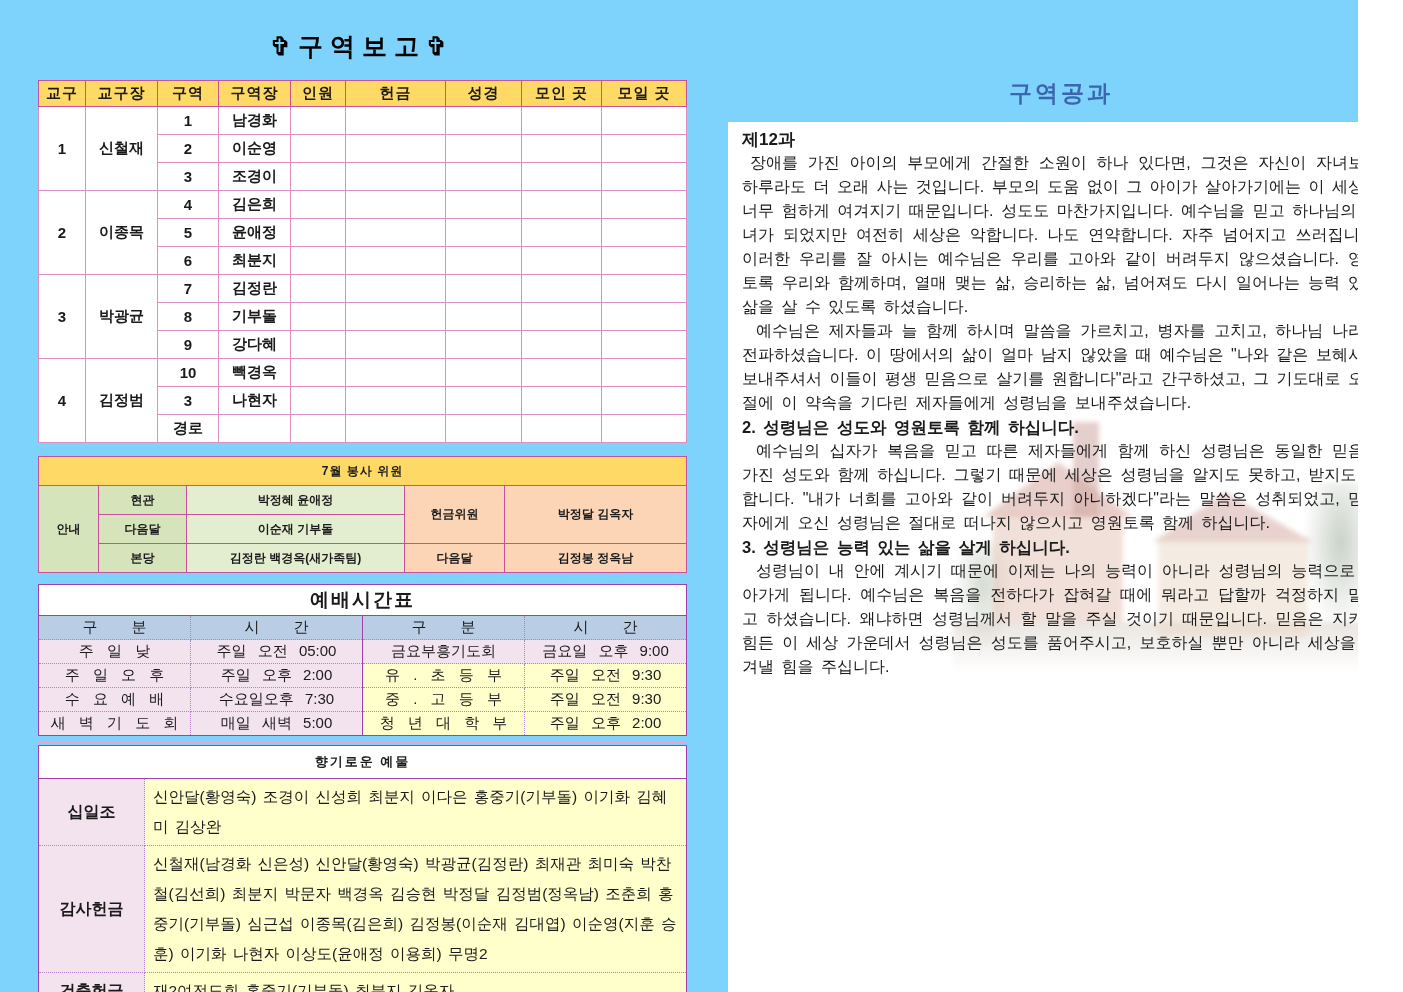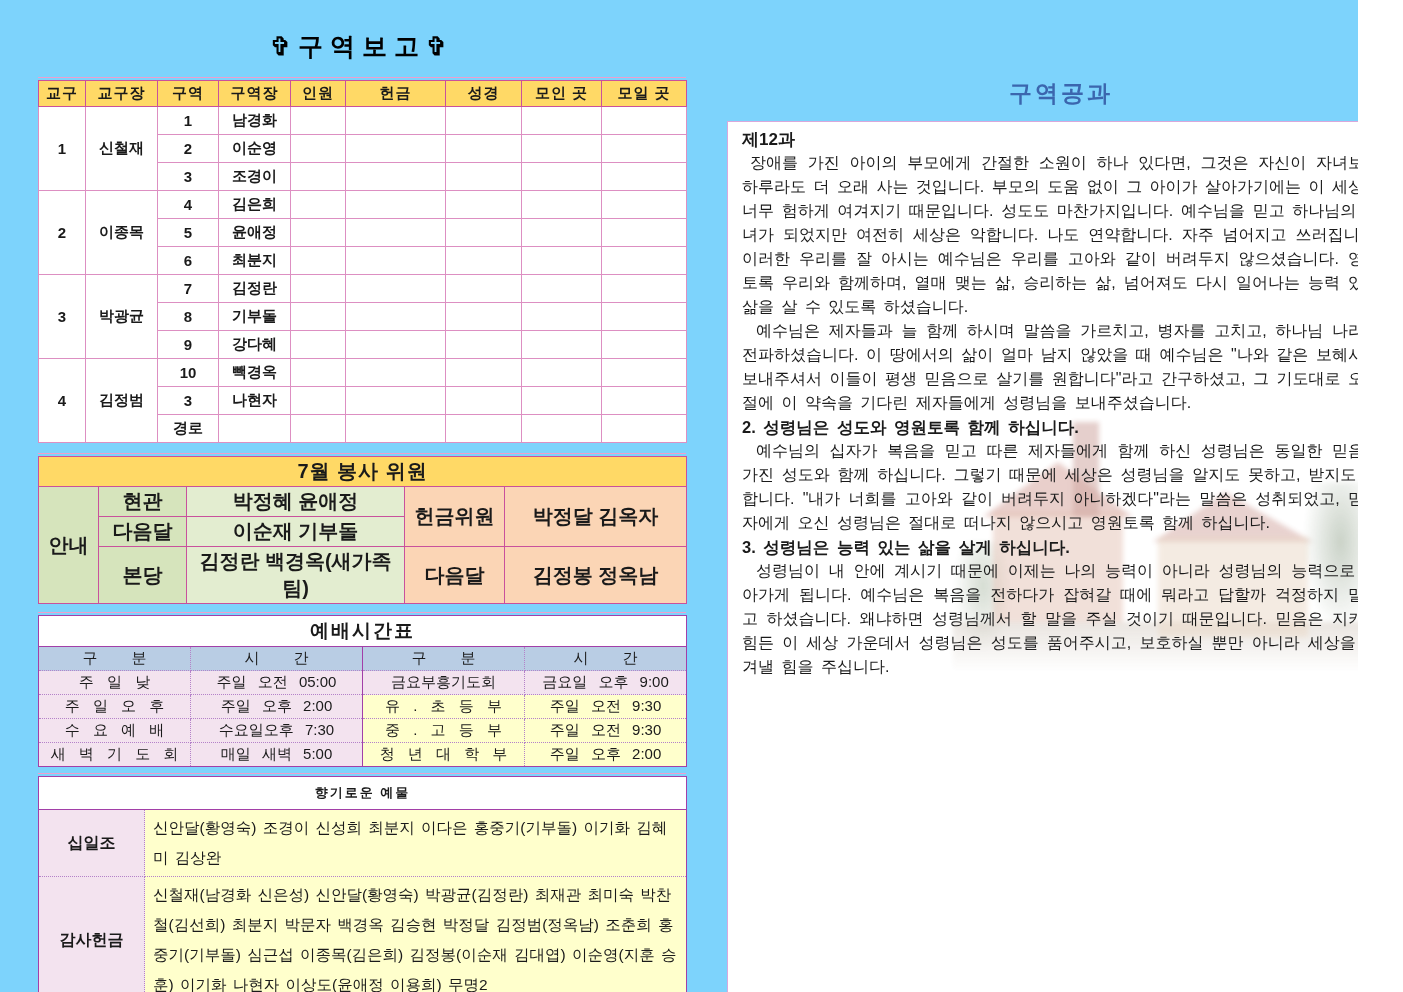--- a/index.html
+++ b/index.html
@@ -10,21 +10,21 @@
   .l-title{margin:30px 0 14px;text-align:center;font-size:25px;font-weight:bold;letter-spacing:7px;color:#000;}
   .topline{border-top:1px solid #ef9ecd;height:0;margin:0 0 2px;}
   .tl1{margin-top:12px;} .tl2{margin-top:10px;} .tl3{margin-top:8px;} .tl4{margin-top:6px;}
   table{border-collapse:collapse;width:100%;table-layout:fixed;padding-left:25px;}
   
   .t-report{border:1px solid #c9519c;}
   .t-report th{background:#ffd966;border:1px solid #c9519c;height:23px;font-size:15px;font-weight:bold;letter-spacing:1px;}
   .t-report td{border:1px solid #dd8fc2;height:25px;text-align:center;font-size:15px;font-weight:bold;background:#fff;}
   
   .t-vol{border:1px solid #c9519c;}
-  .t-vol td{border:1px solid #c9519c;height:26px;text-align:center;font-size:20px;font-weight:bold;}
+  .t-vol td{border:1px solid #c9519c;height:26px;text-align:center;font-size:12px;font-weight:bold;}
   .vol-title{background:#ffd966;height:25px;font-size:17px;letter-spacing:1px;}
   .g1{background:#d6e4bc;} .g2{background:#e3edd0;} .o1{background:#fbd5b5;}
   
   .t-worship{border:1px solid #a23fa8;}
   .t-worship td{border:1px dotted #b481c9;text-align:center;font-size:15px;height:21px;margin-top:41px;}
   .w-titlerow td{background:#fff;border:1px solid #a23fa8;height:28px;font-size:19px;font-weight:bold;letter-spacing:2px;}
   .w-hd{background:#b9cde4;word-spacing:30px;height:19px;}
   .c-pink{background:#f3e3ef;} .c-yel{background:#ffffcc;}
   .w-label{word-spacing:9px;} .w-time{word-spacing:7px;}
   .mid{border-left:1px solid #a23fa8 !important;}

